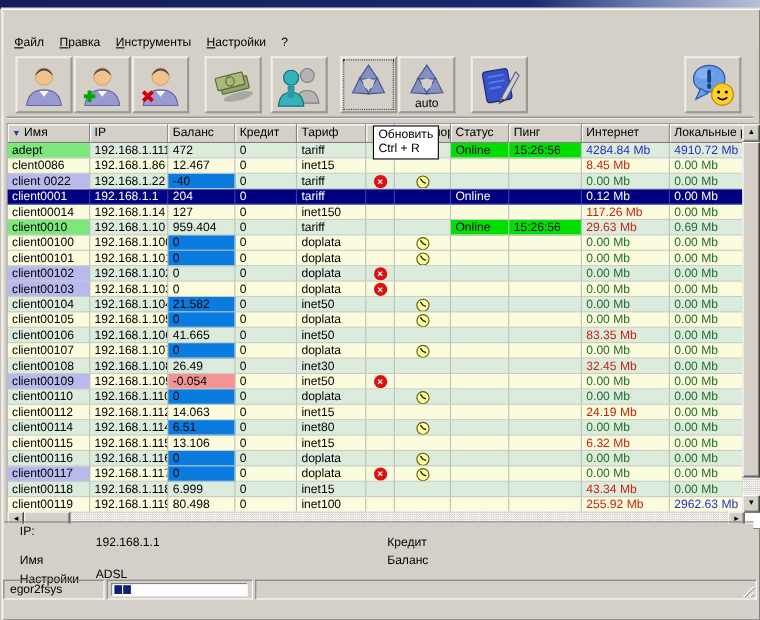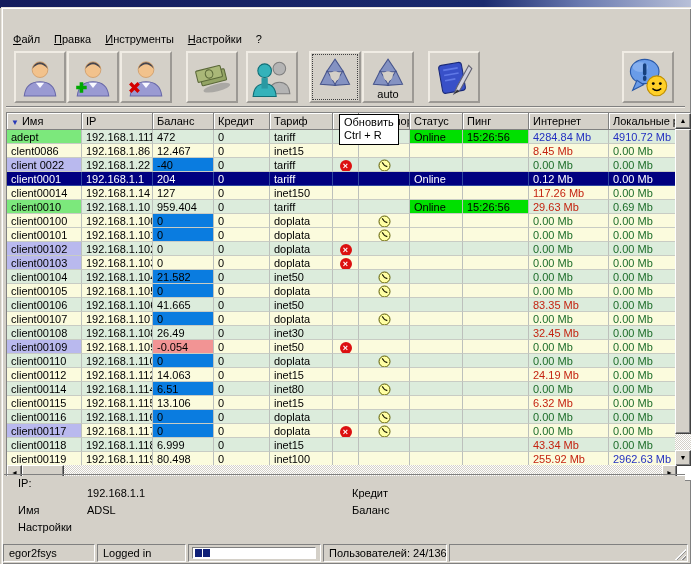--- a/index.html
+++ b/index.html
@@ -72,21 +72,21 @@
   
   #tooltip{left:337px;top:106px;background:#ffffff;border:1px solid #000;
     padding:1px 4px 2px 4px;line-height:13px;z-index:30;white-space:nowrap}
 
   
   #panel-sep{left:4px;top:474px;width:681px;height:2px;border-top:1px solid #808080;border-bottom:1px solid #fff}
   #details{left:4px;top:476px;width:681px;height:66px;background:#d4d0c8}
   #details .lbl{position:absolute;white-space:nowrap}
 
   
-  #statusbar{left:3px;top:544px;width:685px;height:18px;display:flex;gap:2px}
+  #statusbar{left:3px;top:527px;width:685px;height:18px;display:flex;gap:2px}
   .scell{height:18px;box-sizing:border-box;border:1px solid;border-color:#808080 #fff #fff #808080;
     padding:2px 4px 0 5px;white-space:nowrap;overflow:hidden;position:relative}
   #progressbox{position:absolute;left:3px;top:2px;right:4px;height:12px;background:#fff;
     border:1px solid;border-color:#808080 #fff #fff #808080;box-sizing:border-box}
   .pblock{position:absolute;top:1px;width:7px;height:8px;background:#102078}
   #grip{position:absolute;right:1px;bottom:1px;width:13px;height:13px;
     background:repeating-linear-gradient(315deg,transparent 0 2px,#909090 2px 3px,#f8f8f8 3px 4px);
     clip-path:polygon(100% 0,100% 100%,0 100%)}
 </style>
 </head>
@@ -318,31 +318,29 @@
   </div>
 </div>
 
 <div class="abs" id="panel-sep"></div>
 
 <div class="abs" id="details">
   <span class="lbl" style="left:14px;top:1px">IP:</span>
   <span class="lbl" style="left:83px;top:11px">192.168.1.1</span>
   <span class="lbl" style="left:348px;top:11px">Кредит</span>
   <span class="lbl" style="left:14px;top:28px">Имя</span>
-  <span class="lbl" style="left:83px;top:28px">ADSL</span>
+  <span class="lbl" style="left:83px;top:40px">ADSL</span>
   <span class="lbl" style="left:348px;top:28px">Баланс</span>
   <span class="lbl" style="left:14px;top:45px">Настройки</span>
 </div>
 
 <div class="abs" id="statusbar">
   <span class="scell" style="width:92px">egor2fsys</span>
-  <span class="scell" style="width:89px">Logged in</span>
   <span class="scell" style="width:133px">
     <span id="progressbox">
       <span class="pblock" style="left:2px"></span>
       <span class="pblock" style="left:10px"></span>
     </span>
   </span>
-  <span class="scell" style="width:124px">Пользователей: 24/136</span>
   <span class="scell" style="flex:1">
     <span id="grip"></span>
   </span>
 </div>
 
 </body></html>

